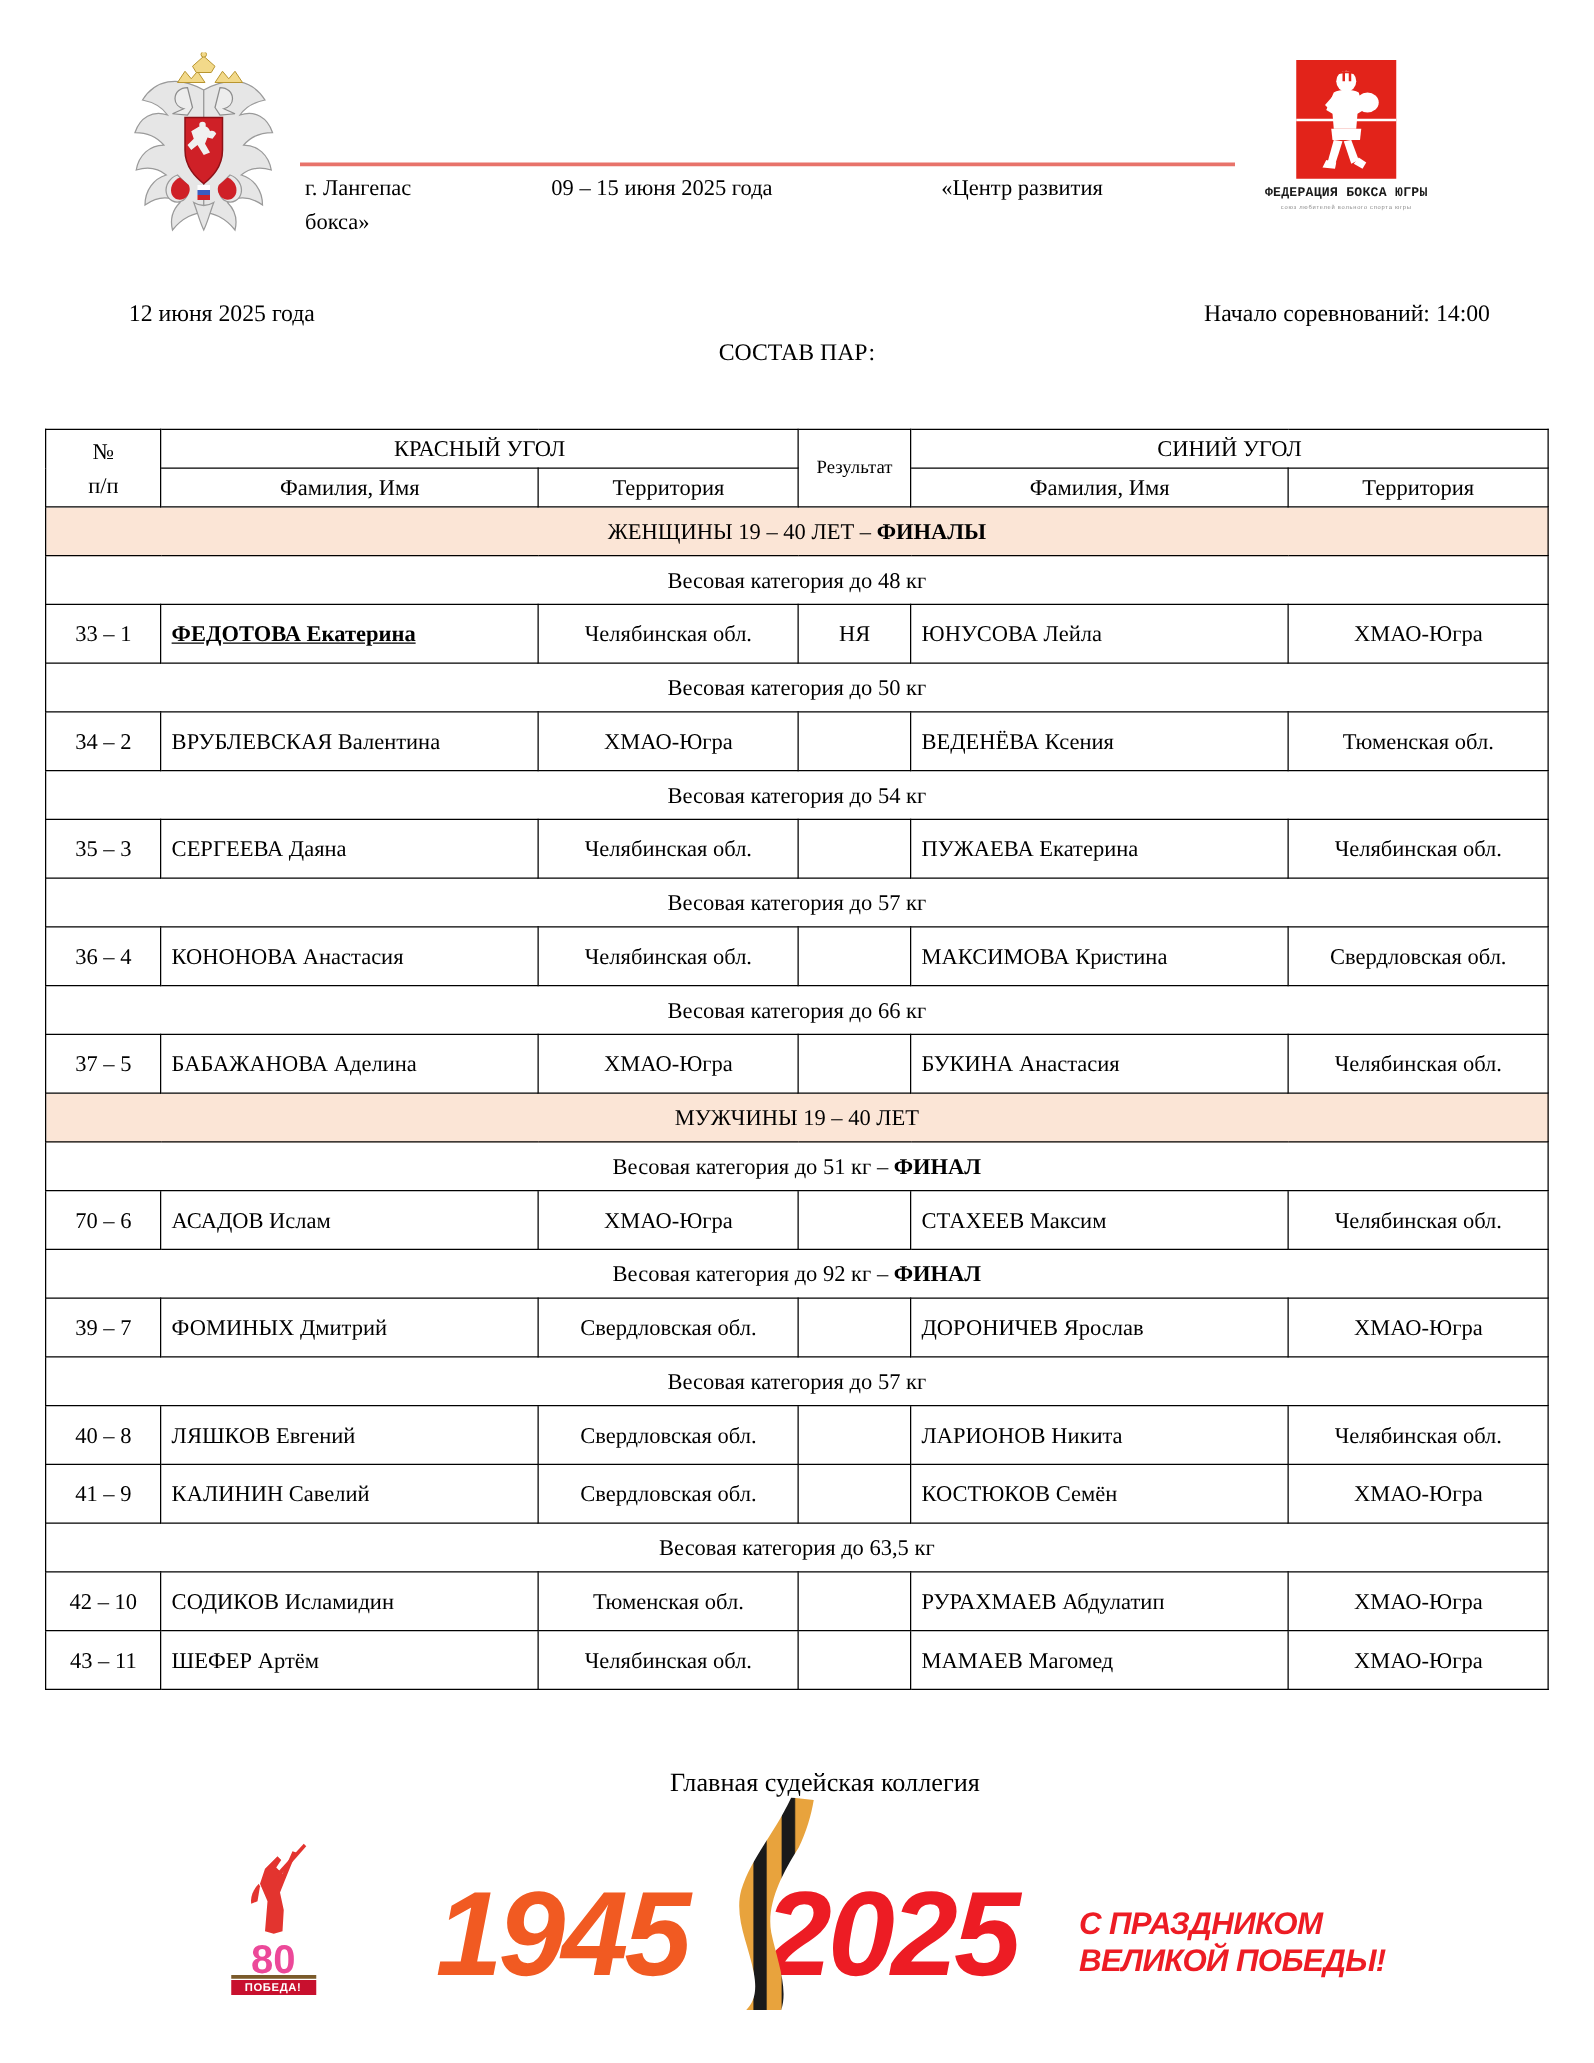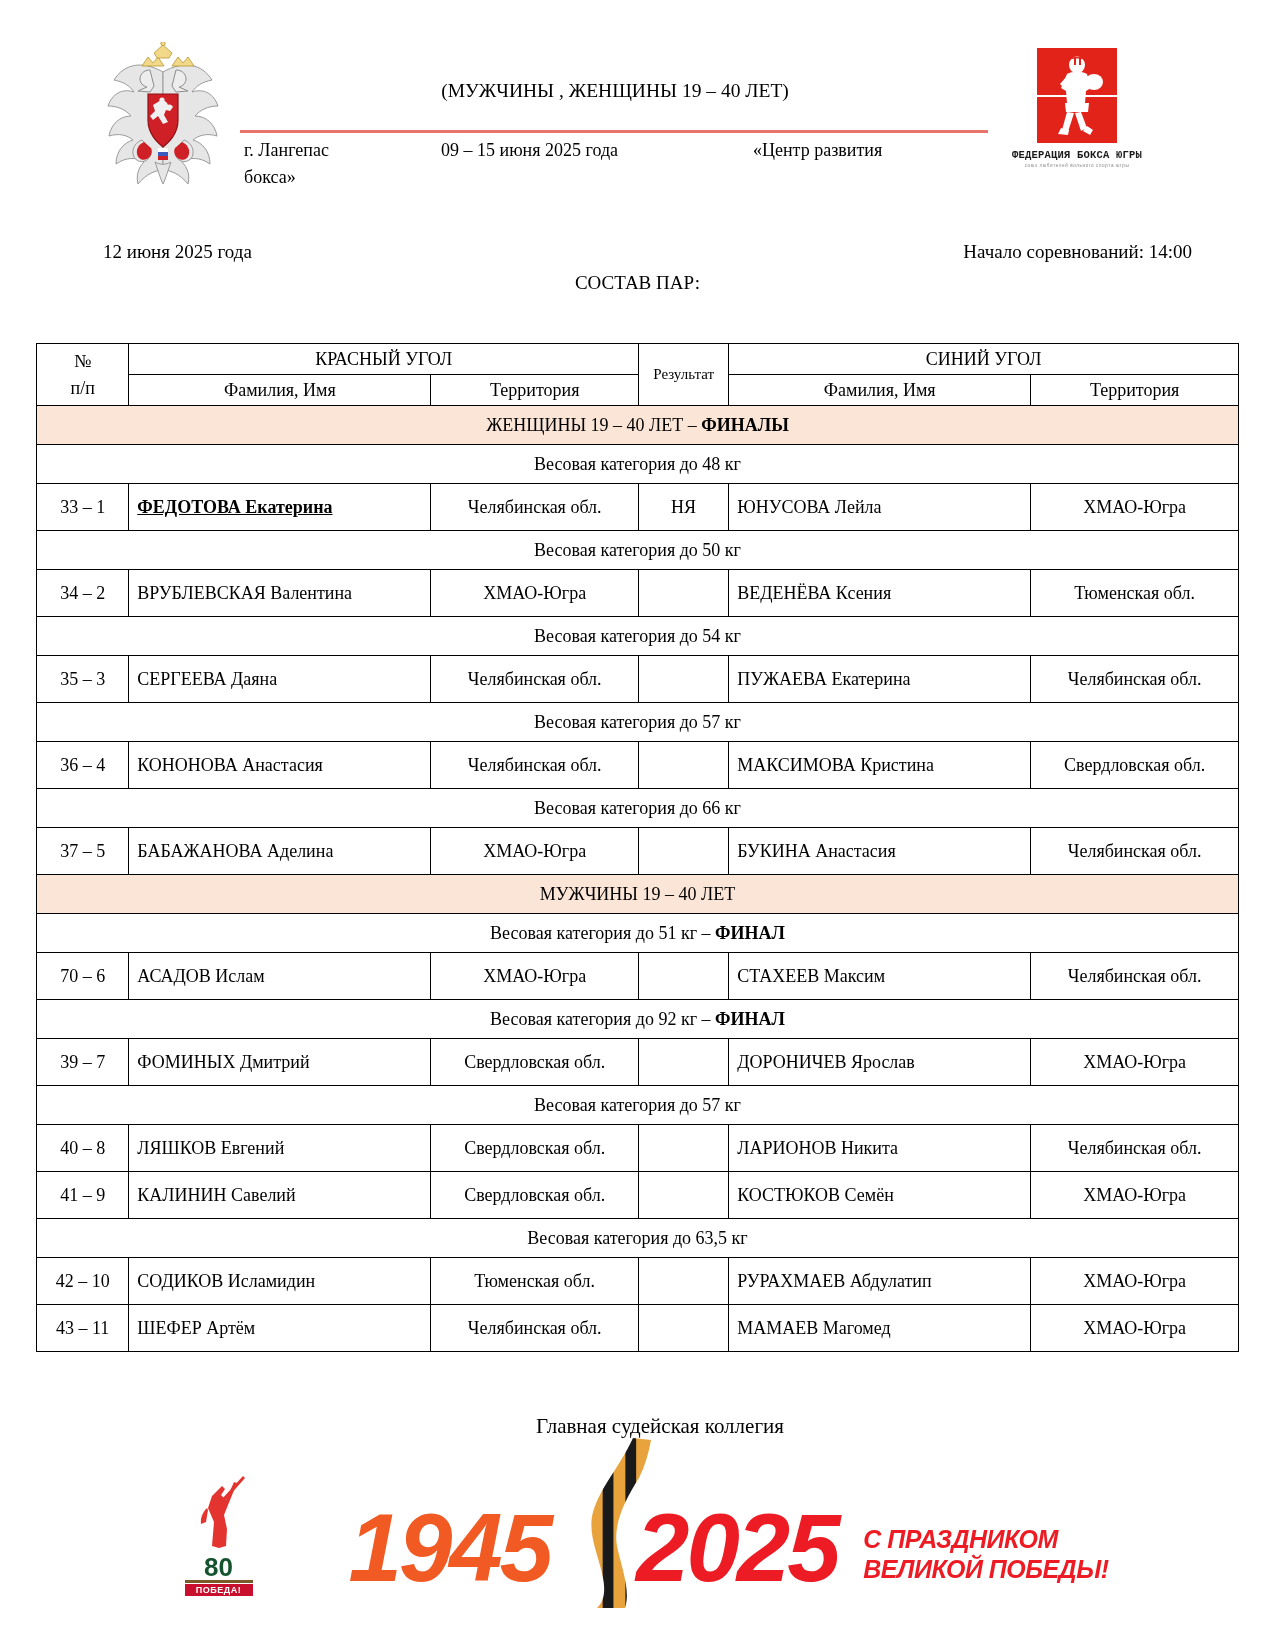--- a/index.html
+++ b/index.html
@@ -205,22 +205,22 @@
   .motherland {
     position: absolute;
     left: 22px;
     bottom: 2px;
     width: 68px;
     text-align: center;
   }
   .motherland .badge80 {
     font-family: "Liberation Sans", "DejaVu Sans", sans-serif;
     font-weight: bold;
-    font-size: 26px;
-    color: #14532d;
+    font-size: 32px;
+    color: #ec4899;
     line-height: 22px;
   }
   .motherland .pobeda {
     font-family: "Liberation Sans", "DejaVu Sans", sans-serif;
     font-weight: bold;
     font-size: 9px;
     color: #ffffff;
     background: #C8102E;
     letter-spacing: 0.5px;
     padding: 1px 0;
@@ -235,21 +235,21 @@
     left: 186px;
     bottom: 0px;
     font-family: "Liberation Sans", "DejaVu Sans", sans-serif;
     font-weight: bold;
     font-style: italic;
     font-size: 96px;
     letter-spacing: -3px;
     line-height: 100px;
   }
   .y1945 { color: #F15A22; }
-  .y2025 { color: #ED1C24; margin-left: 86px; }
+  .y2025 { color: #ED1C24; margin-left: 62px; }
   .ribbon {
     position: absolute;
     left: 418px;
     bottom: -10px;
     width: 72px;
     height: 170px;
   }
   .greet {
     position: absolute;
     right: 4px;
@@ -312,21 +312,20 @@
 
         <g>
           <rect x="60" y="106" width="10" height="4" fill="#ffffff"></rect>
           <rect x="60" y="110" width="10" height="4" fill="#3b5bbf"></rect>
           <rect x="60" y="114" width="10" height="4" fill="#cf2027"></rect>
         </g>
       </svg>
     </div>
 
     <div class="title-block">
-      <div class="title-line2">(МУЖЧИНЫ , ЖЕНЩИНЫ 19 – 40 ЛЕТ)</div>
     </div>
     <div class="red-rule"></div>
 
     <div class="venue-row">
       <span class="v-city">г. Лангепас</span>
       <span class="v-dates">09 – 15 июня 2025 года</span>
       <span class="v-place">«Центр развития</span>
       <span class="v-place2">бокса»</span>
     </div>
 

